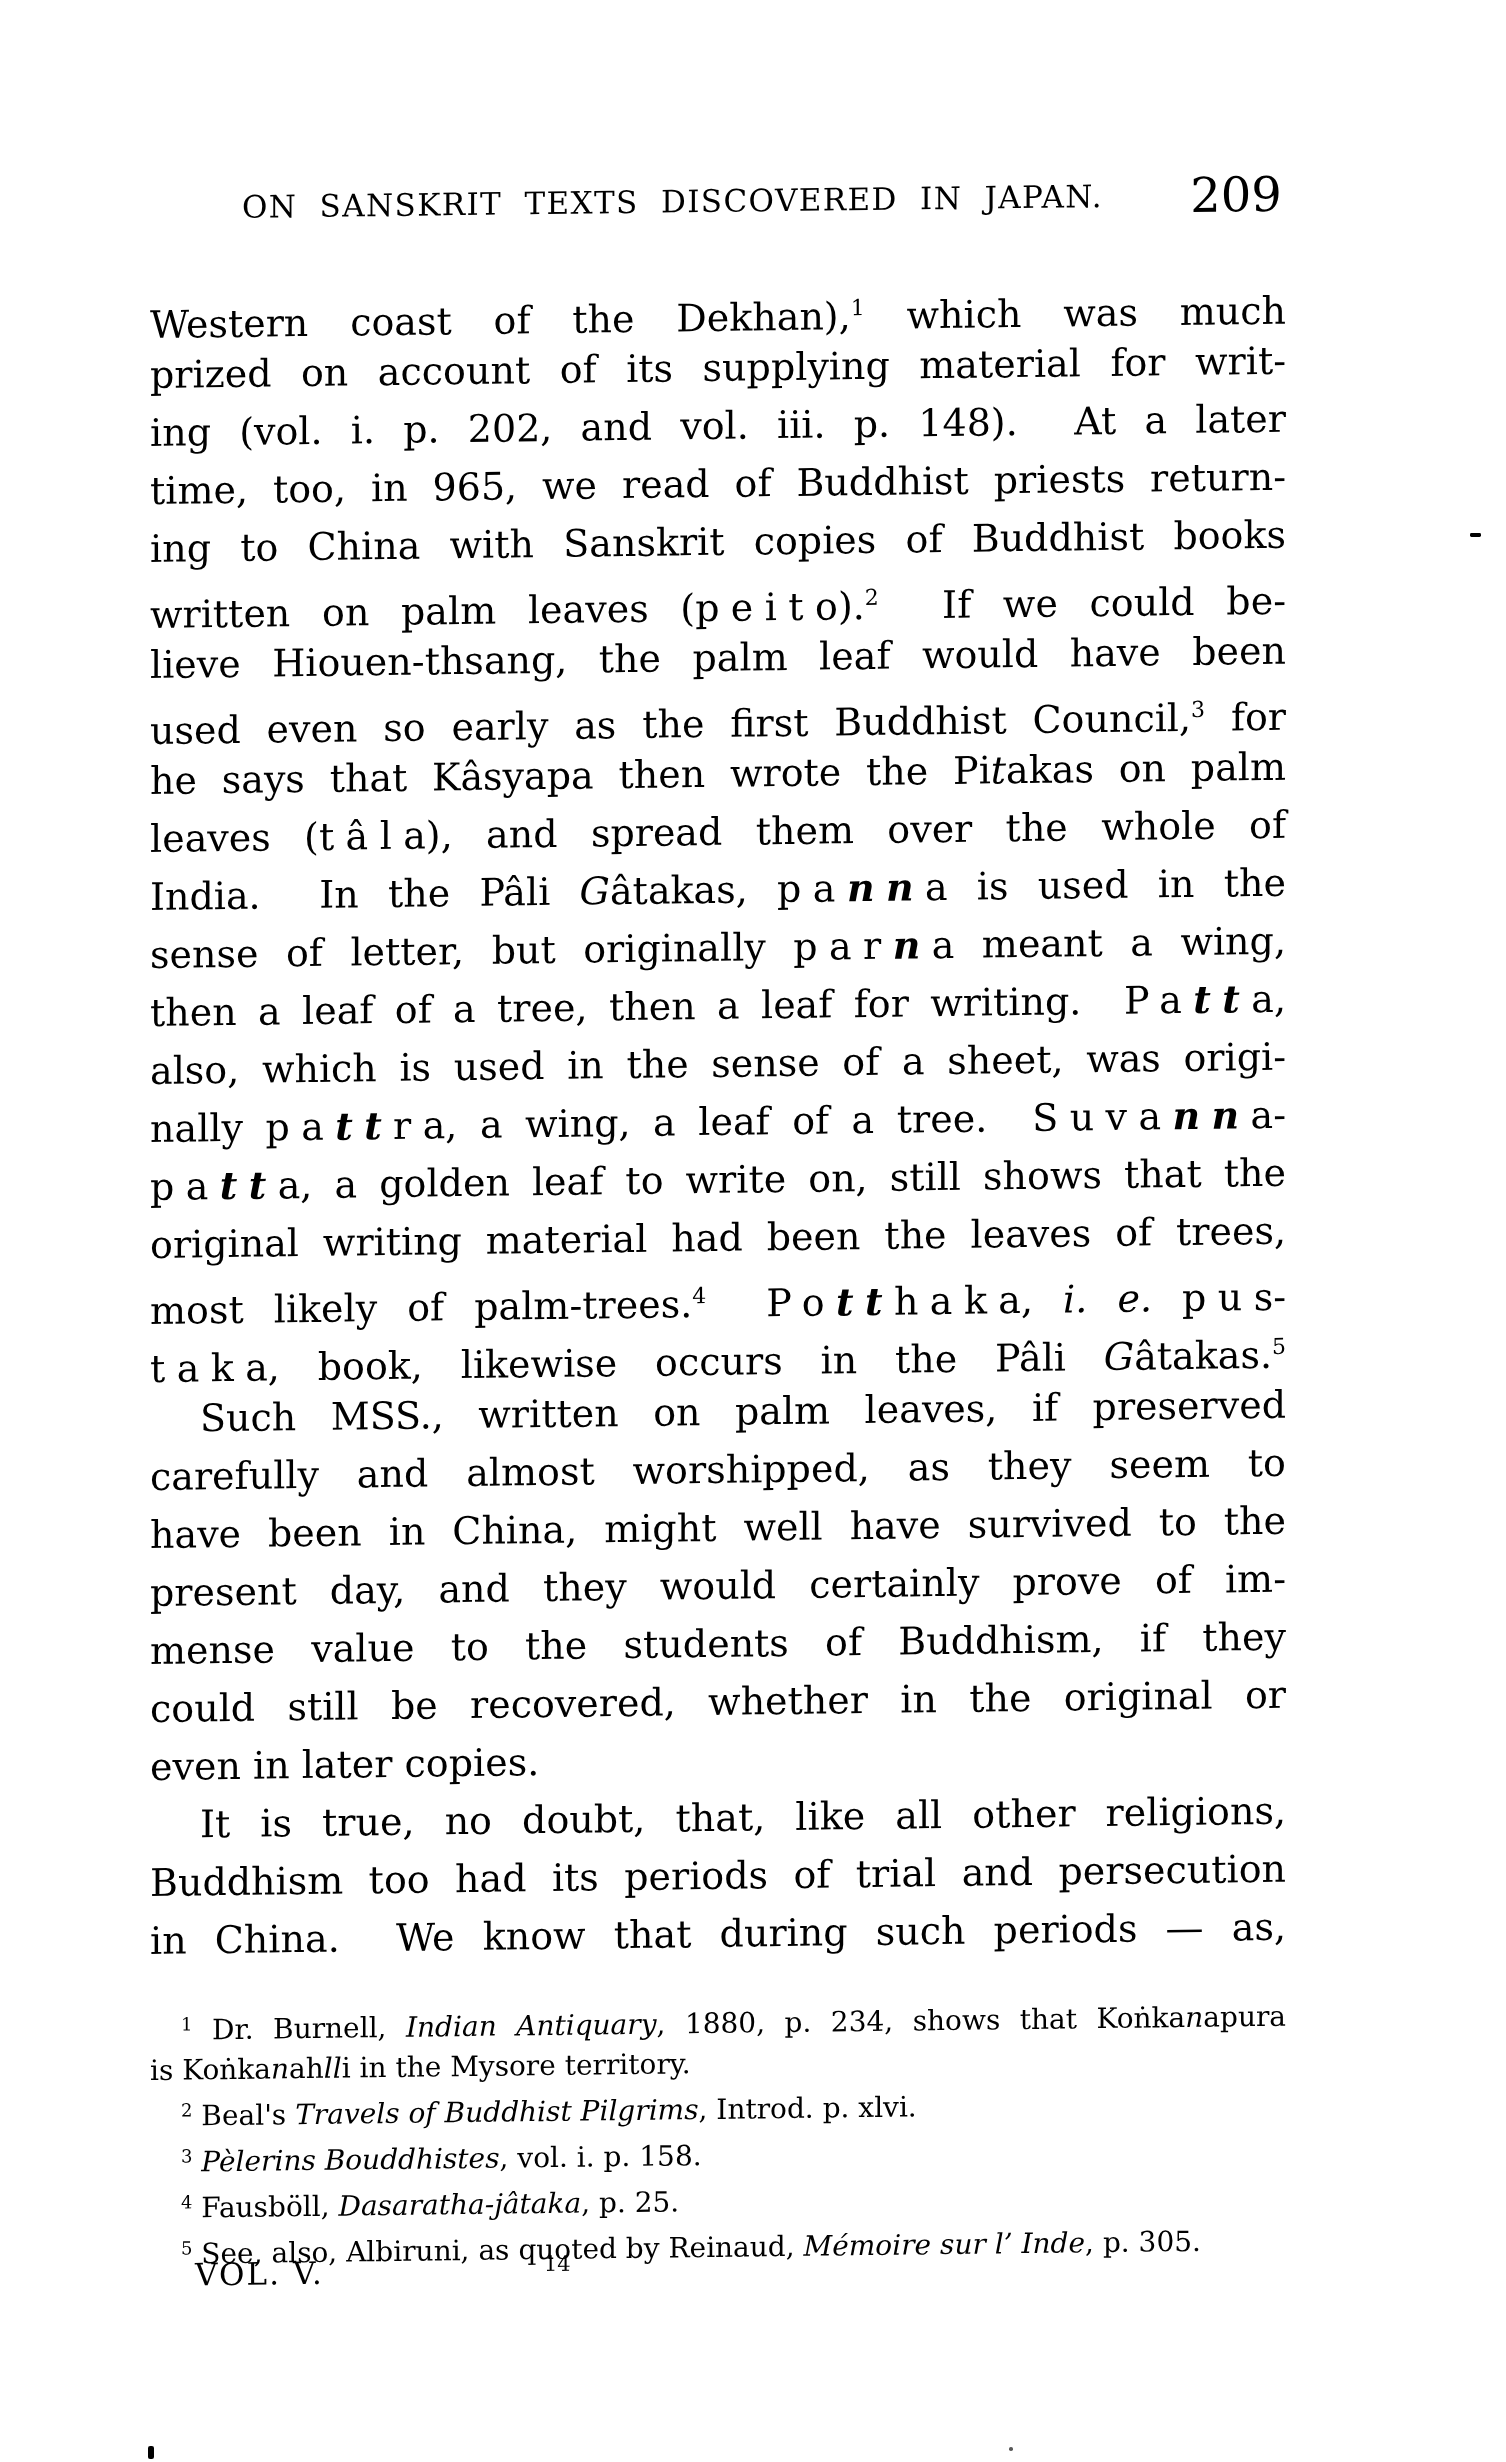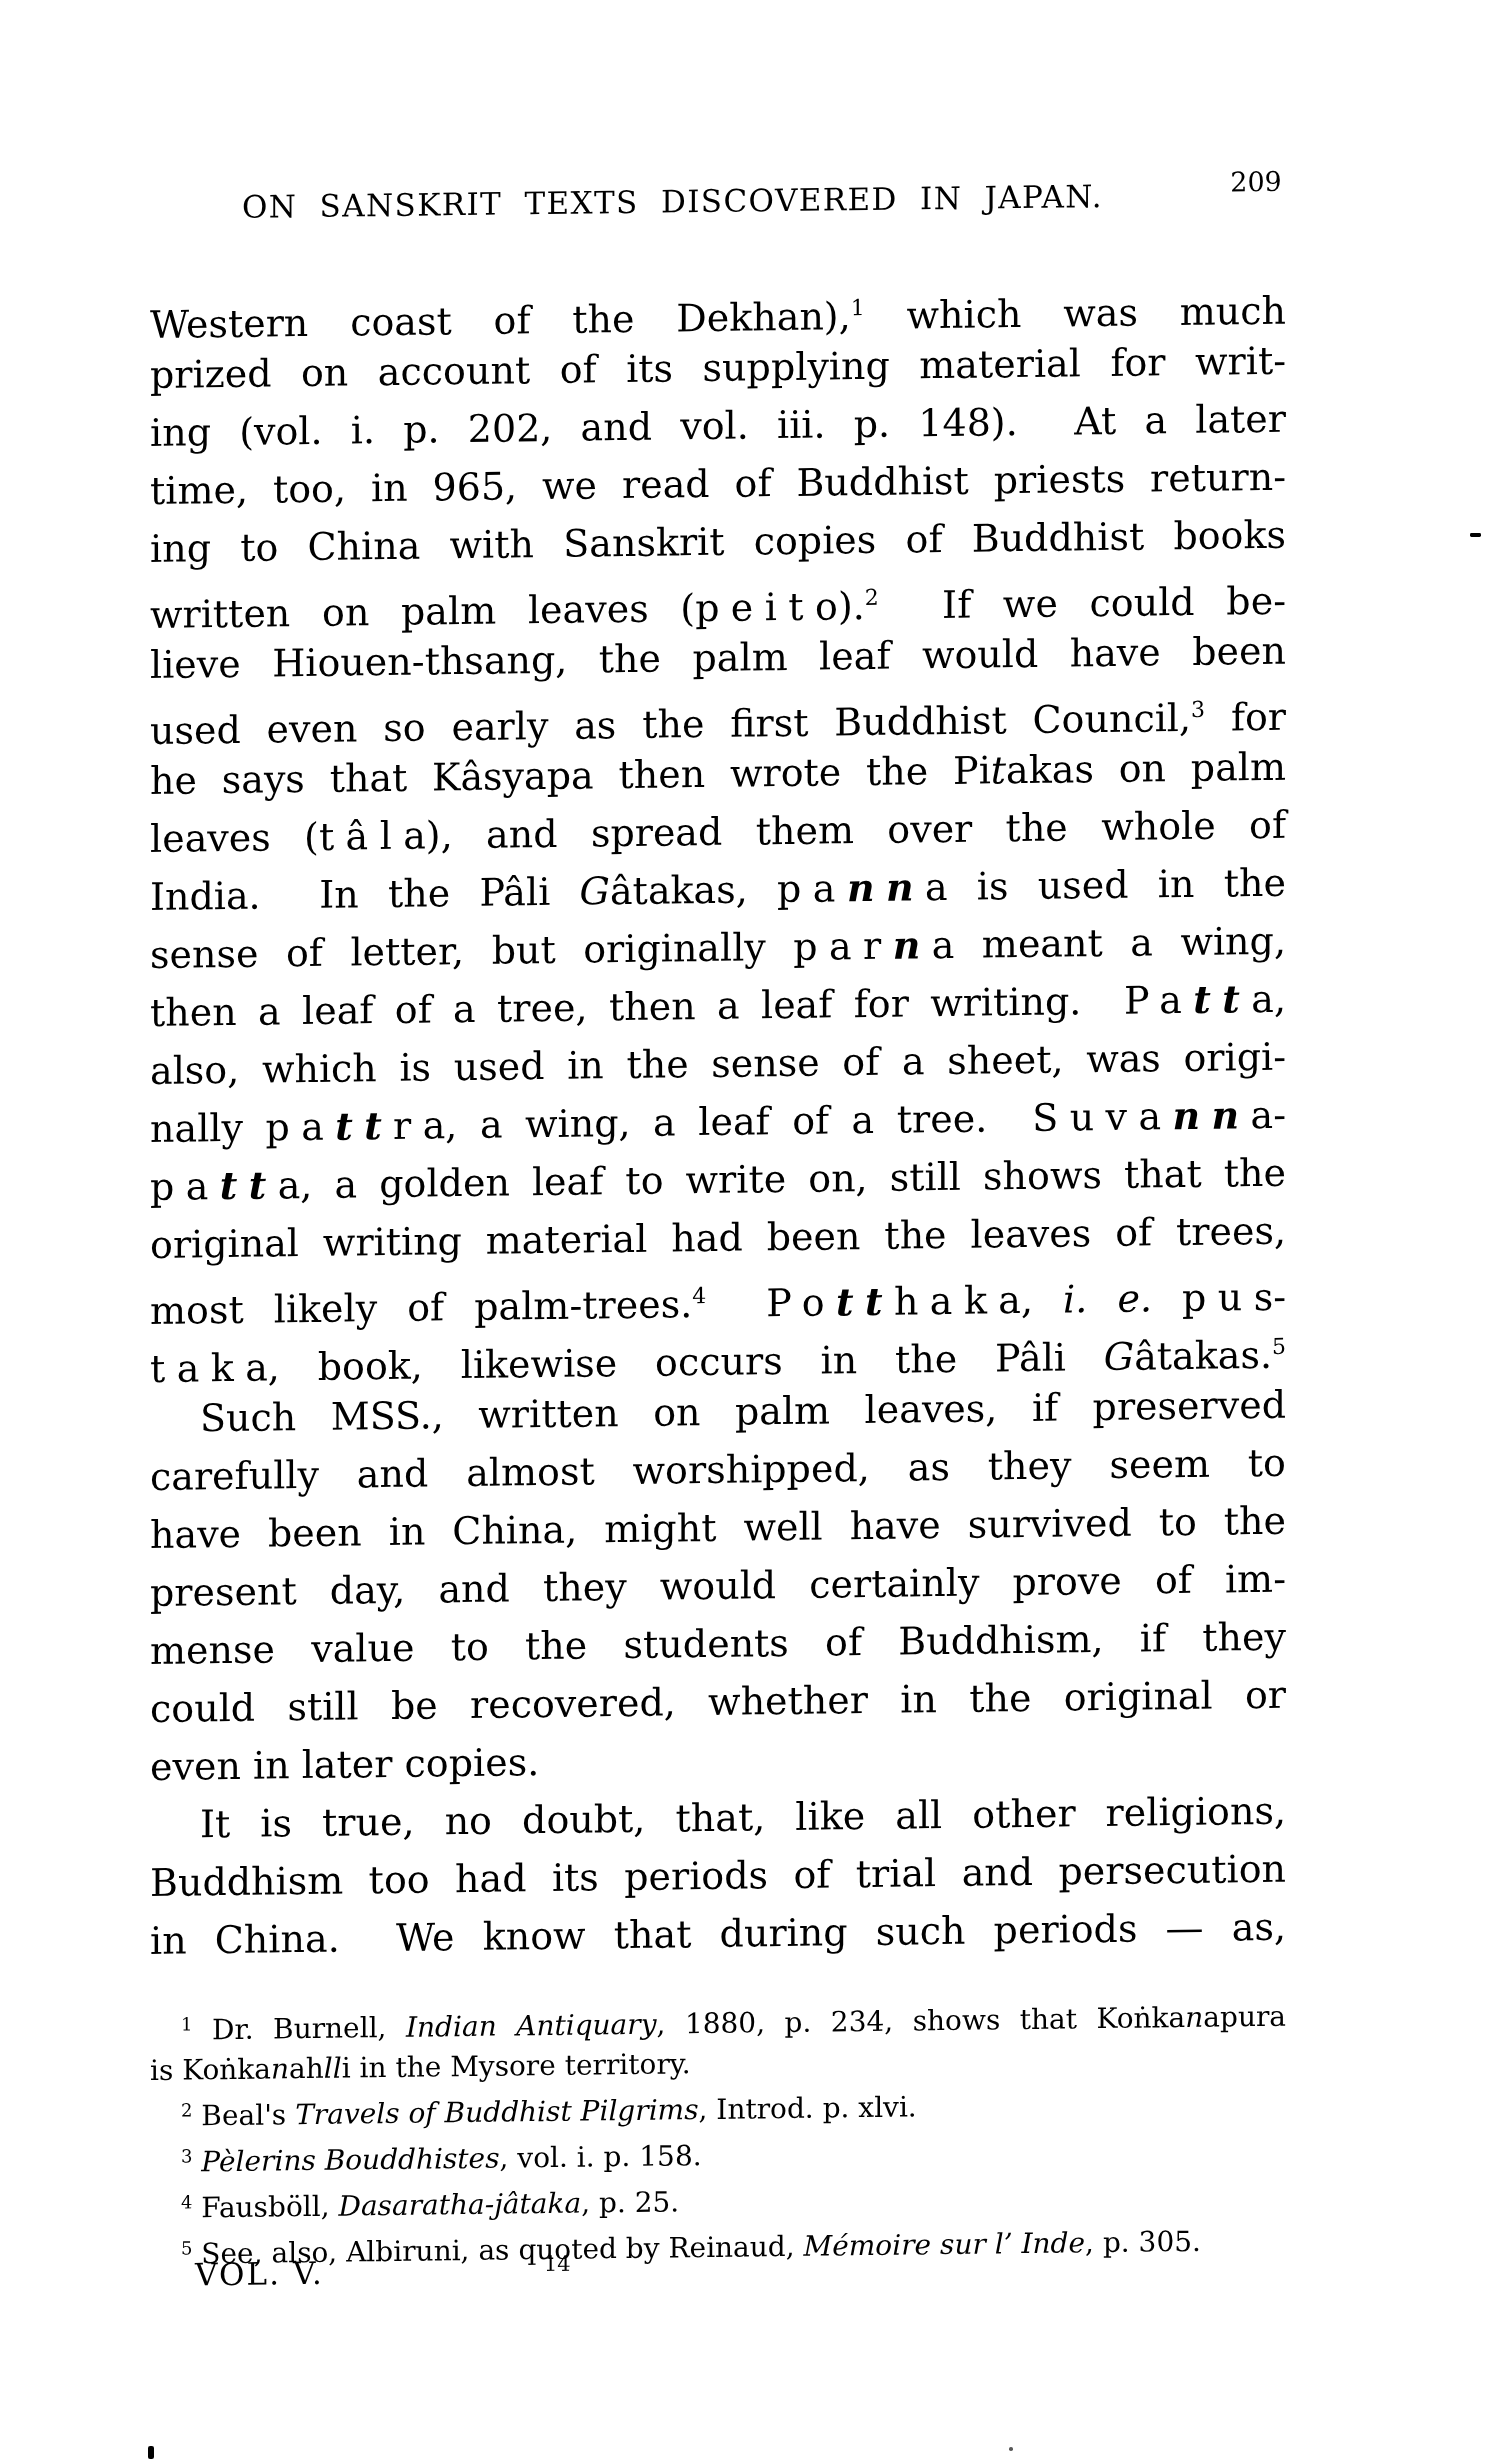--- a/index.html
+++ b/index.html
@@ -9,21 +9,21 @@
     font-family:"DejaVu Serif","Liberation Serif",serif;
   }
   .sheet{position:absolute;inset:0;transform:skewY(-0.72deg);transform-origin:150px 0px;}
 
   
   .header{position:absolute;top:186px;left:150px;width:1136px;height:49px;}
   .header-title{
     position:absolute;left:0;right:91px;top:4.2px;text-align:center;
     font-size:31px;letter-spacing:1.4px;word-spacing:11px;white-space:nowrap;
   }
-  .page-number{position:absolute;right:4.2px;top:-5.6px;font-size:27px;}
+  .page-number{position:absolute;right:4.2px;top:-5.6px;font-size:48px;}
 
   
   .body-text{position:absolute;top:288px;left:150px;width:1136px;font-size:38px;}
   .bline{
     height:58px;line-height:58px;white-space:pre-wrap;
     text-align:justify;text-align-last:justify;
   }
   .bline.indent{text-indent:50px;}
   .bline.pend{text-align-last:left;}
   .it{font-style:italic;}

